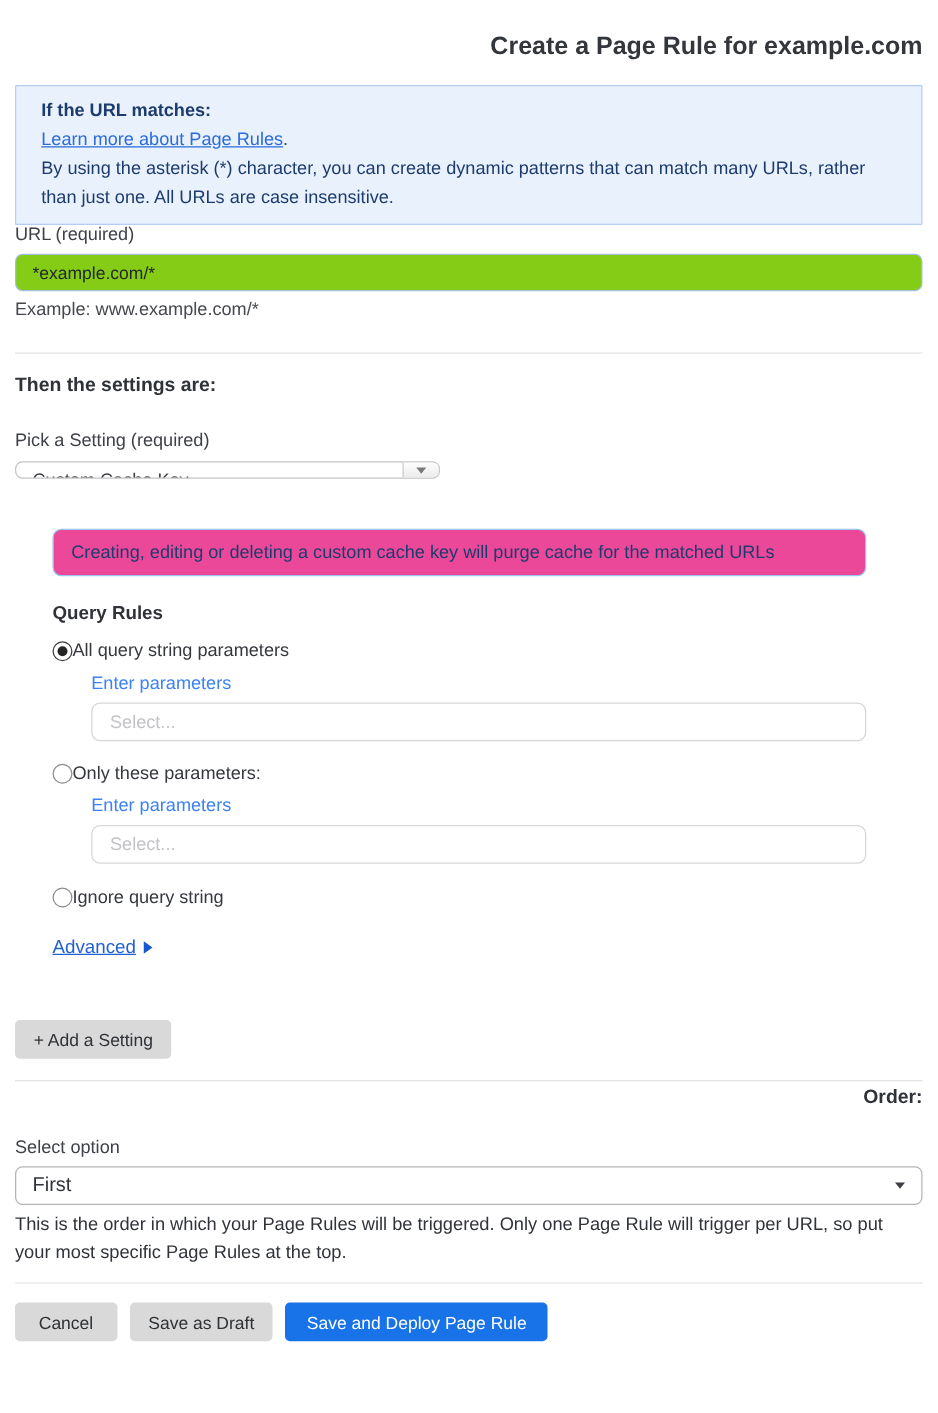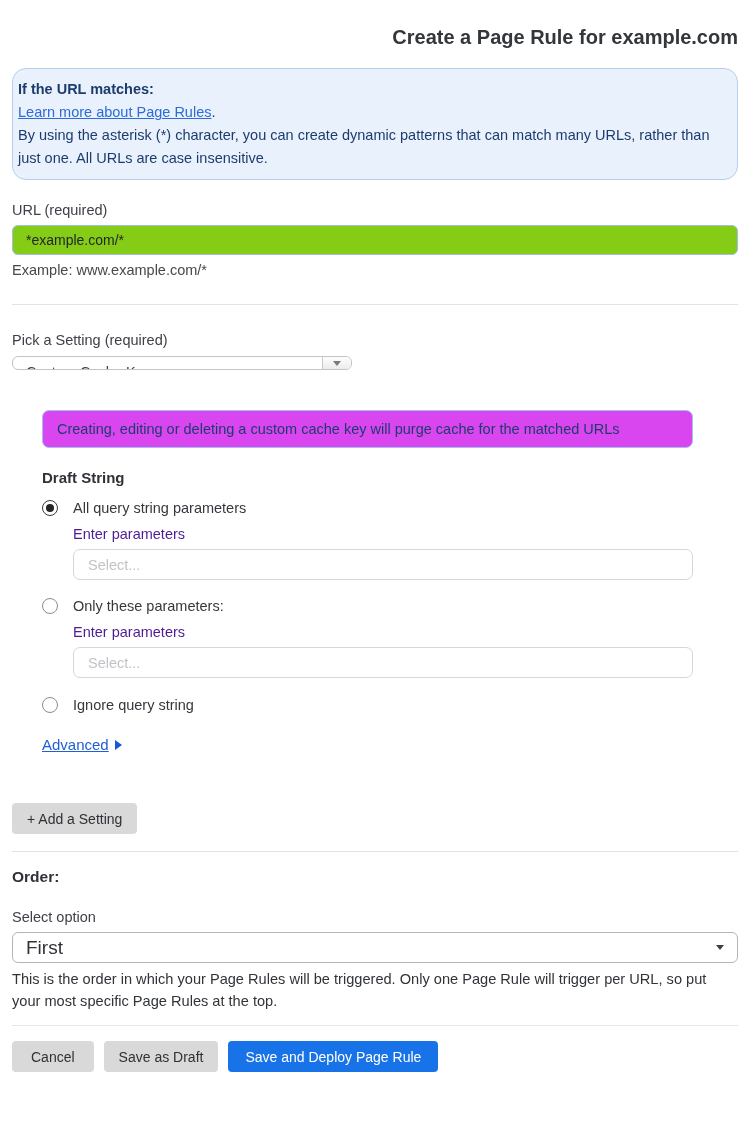--- a/index.html
+++ b/index.html
@@ -18,34 +18,34 @@
     font-weight: 700;
     color: #33363b;
     text-align: right;
   }
 
   
   .info-box {
     margin-top: 18px;
     background: #e9f1fc;
     border: 1px solid #b4cfF1;
-    border-radius: 14px;
-    padding: 9px 5px;
+    border-radius: 1px;
+    padding: 9px 20px;
     font-size: 14.5px;
     line-height: 23px;
     color: #1d3c6e;
   }
   .info-heading { font-weight: 700; }
   .info-link {
     color: #2b6cd9;
     text-decoration: underline;
     cursor: pointer;
   }
 
-  .field-label { margin-top: 22px; font-size: 14.5px; color: #3e4147; }
+  .field-label { font-size: 14.5px; color: #3e4147; }
 
   .url-input {
     margin-top: 7px;
     width: 100%;
     height: 30px;
     background: #84cc16;
     border: 1px solid #a3bedf;
     border-radius: 6px;
     padding: 0 13px;
     font-family: "Liberation Sans", sans-serif;
@@ -99,41 +99,40 @@
   .caret {
     width: 0; height: 0;
     border-left: 4.5px solid transparent;
     border-right: 4.5px solid transparent;
     border-top: 5.5px solid #7a7a7a;
   }
 
   .notice-box {
     margin: 40px 45px 0 30px;
     padding: 8px 14px;
-    background: #d946ef;
+    background: #ec4899;
     border: 1px solid #9dc4f1;
     border-radius: 7px;
     color: #1d3c6e;
     font-size: 14.5px;
     line-height: 20px;
   }
 
   .qs-heading {
     margin: 21px 0 0 30px;
     font-size: 15px;
     font-weight: 700;
     color: #2f3237;
   }
 
   .radio-row {
     margin-left: 30px;
     margin-top: 14px;
     display: flex;
     align-items: center;
-    gap: 15px;
     cursor: pointer;
   }
   .radio {
     width: 16px; height: 16px;
     border: 1.5px solid #8c8c8c;
     border-radius: 50%;
     background: #fff;
     position: relative;
     flex: 0 0 auto;
   }
@@ -141,21 +140,21 @@
   .radio.checked::after {
     content: "";
     position: absolute;
     inset: 3px;
     background: #252525;
     border-radius: 50%;
   }
   .radio-label { font-size: 14.5px; color: #35383d; }
 
   .sub-block { margin-left: 61px; margin-top: 10px; }
-  .sub-label { font-size: 14.5px; color: #4c1d95; }
+  .sub-label { font-size: 14.5px; color: #3b82f6; }
   .param-input {
     margin-top: 7px;
     width: 620px;
     height: 31px;
     border: 1px solid #d7d7d7;
     border-radius: 7px;
     padding: 0 14px;
     font-family: "Liberation Sans", sans-serif;
     font-size: 14.5px;
     color: #35383d;
@@ -203,21 +202,21 @@
 
   .order-select {
     margin-top: 7px;
     width: 100%;
     height: 31px;
     border: 1px solid #b5b5b5;
     border-radius: 6px;
     position: relative;
     padding: 0 13px;
     line-height: 29px;
-    font-size: 19px;
+    font-size: 16px;
     color: #303338;
     cursor: pointer;
     background: #fff;
   }
   .order-caret {
     position: absolute;
     right: 13px;
     top: 12px;
     border-left: 4px solid transparent;
     border-right: 4px solid transparent;
@@ -256,32 +255,33 @@
     <div><span class="info-link">Learn more about Page Rules</span><span>.</span></div>
     <div>By using the asterisk (*) character, you can create dynamic patterns that can match many URLs, rather than just one. All URLs are case insensitive.</div>
   </div>
 
   <div class="field-label">URL (required)</div>
   <input class="url-input" type="text" value="*example.com/*" style="">
   <div class="helper-text">Example: www.example.com/*</div>
 
   <hr class="divider">
 
+  <div class="section-heading">Then the settings are:</div>
 
   <div class="field-label" style="margin-top:27px;">Pick a Setting (required)</div>
   <div class="setting-select">
     <div class="setting-select-value">Custom Cache Key</div>
     <div class="setting-select-arrow">
       <span class="caret"></span>
     </div>
   </div>
 
   <div class="notice-box">Creating, editing or deleting a custom cache key will purge cache for the matched URLs</div>
 
-  <div class="qs-heading">Draft String</div>
+  <div class="qs-heading">Query Rules</div>
 
   <div class="radio-row">
     <span class="radio checked"></span>
     <span class="radio-label">All query string parameters</span>
   </div>
 
   <div class="sub-block">
     <div class="sub-label">Enter parameters</div>
     <input class="param-input" type="text" placeholder="Select..." style="">
   </div>
@@ -302,21 +302,21 @@
 
   <div class="advanced-row">
     <span class="advanced-link">Advanced</span>
     <span class="advanced-arrow"></span>
   </div>
 
   <button class="btn btn-gray add-setting">+ Add a Setting</button>
 
   <hr class="divider" style="margin-top:17px;">
 
-  <div class="section-heading" style="margin-top:16px;">Order:</div>
+  <div class="section-heading" style="margin-top:4px;text-align:right;">Order:</div>
 
   <div class="field-label" style="margin-top:23px;">Select option</div>
   <div class="order-select">
     <span>First</span>
     <span class="order-caret"></span>
   </div>
   <div class="order-helper">This is the order in which your Page Rules will be triggered. Only one Page Rule will trigger per URL, so put your most specific Page Rules at the top.</div>
 
   <hr class="divider-light">
 

